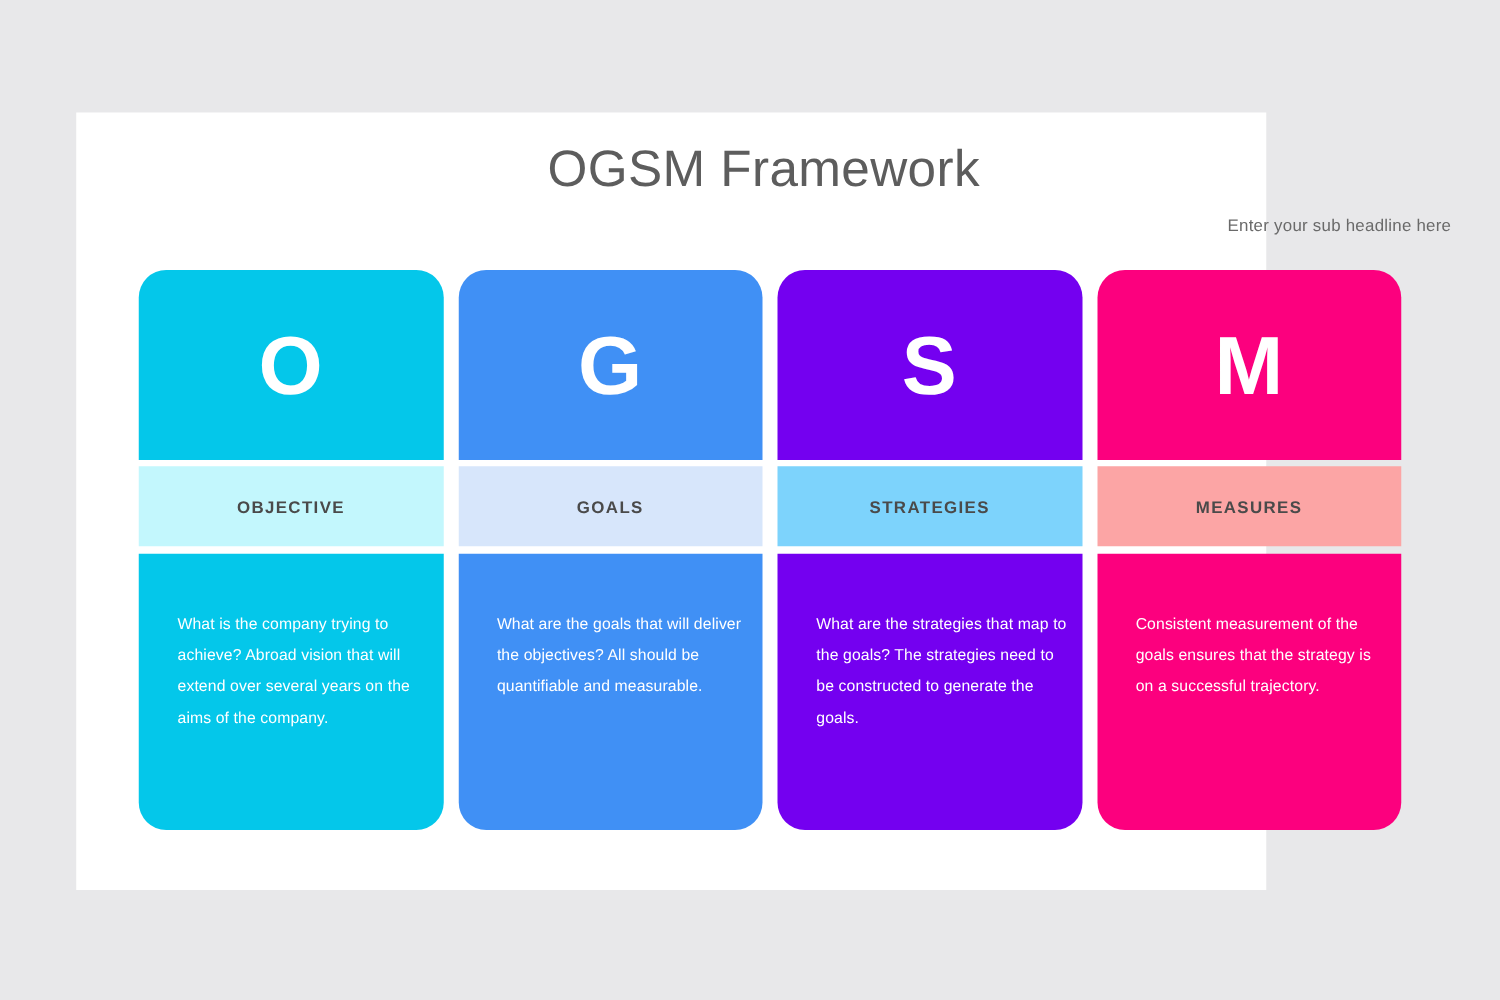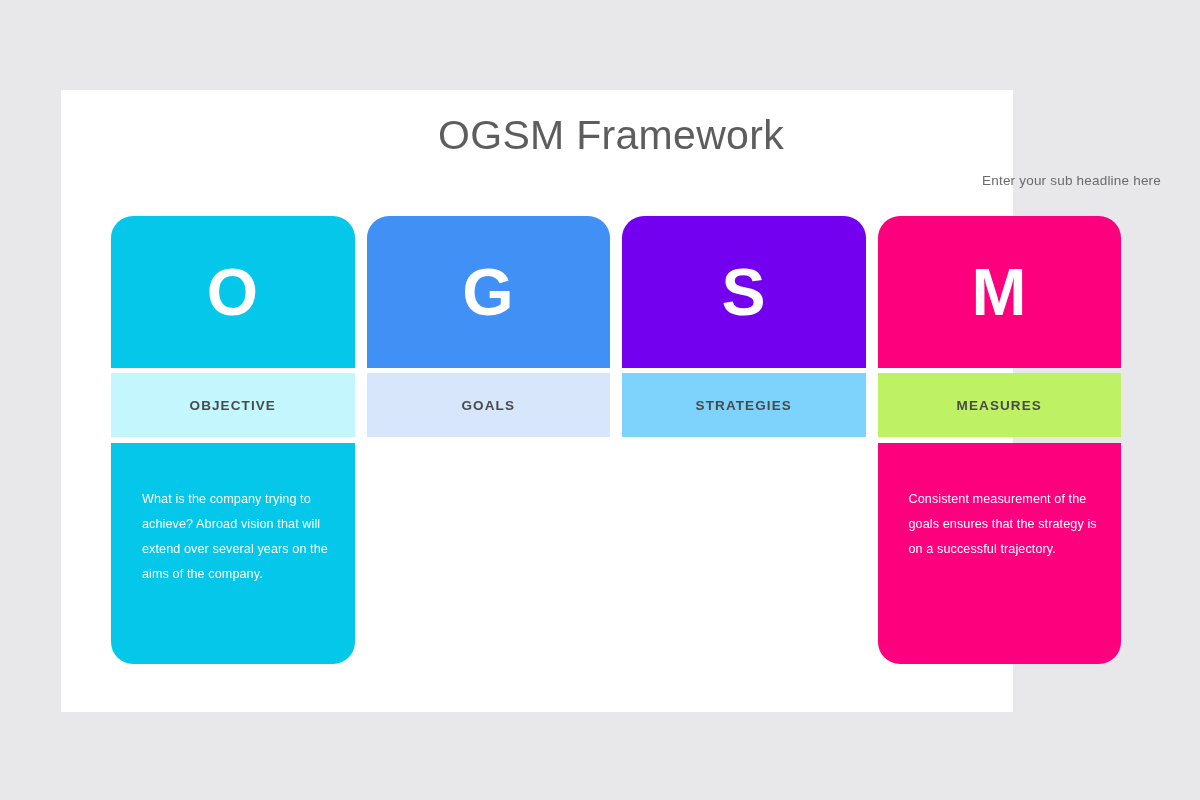--- a/index.html
+++ b/index.html
@@ -150,36 +150,42 @@
         </div>
       </div>
 
       <div class="column">
         <div class="letter-tile" style="background: rgb(64, 144, 245);">
           <span class="letter">G</span>
         </div>
         <div class="label-band" style="background: rgb(215, 230, 251);">
           <span class="label-text">GOALS</span>
         </div>
+        <div class="body-tile" style="background: rgb(64, 144, 245);">
+          <div class="body-text">What are the goals that will deliver the objectives? All should be quantifiable and measurable.</div>
+        </div>
       </div>
 
       <div class="column">
         <div class="letter-tile" style="background: rgb(116, 0, 240);">
           <span class="letter">S</span>
         </div>
         <div class="label-band" style="background: #7dd3fc;">
           <span class="label-text">STRATEGIES</span>
         </div>
+        <div class="body-tile" style="background: rgb(116, 0, 240);">
+          <div class="body-text">What are the strategies that map to the goals? The strategies need to be constructed to generate the goals.</div>
+        </div>
       </div>
 
       <div class="column">
         <div class="letter-tile" style="background: rgb(252, 0, 126);">
           <span class="letter">M</span>
         </div>
-        <div class="label-band" style="background: #bef264;">
+        <div class="label-band" style="background: #fca5a5;">
           <span class="label-text">MEASURES</span>
         </div>
         <div class="body-tile" style="background: rgb(252, 0, 126);">
           <div class="body-text">Consistent measurement of the goals ensures that the strategy is on a successful trajectory.</div>
         </div>
       </div>
 
     </div>
   </div>
 </div>

